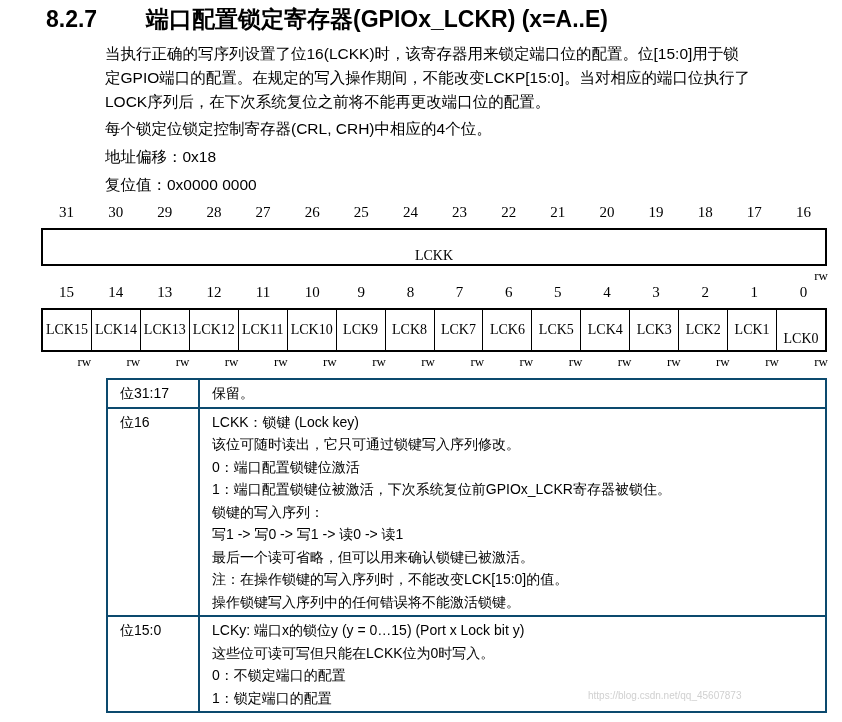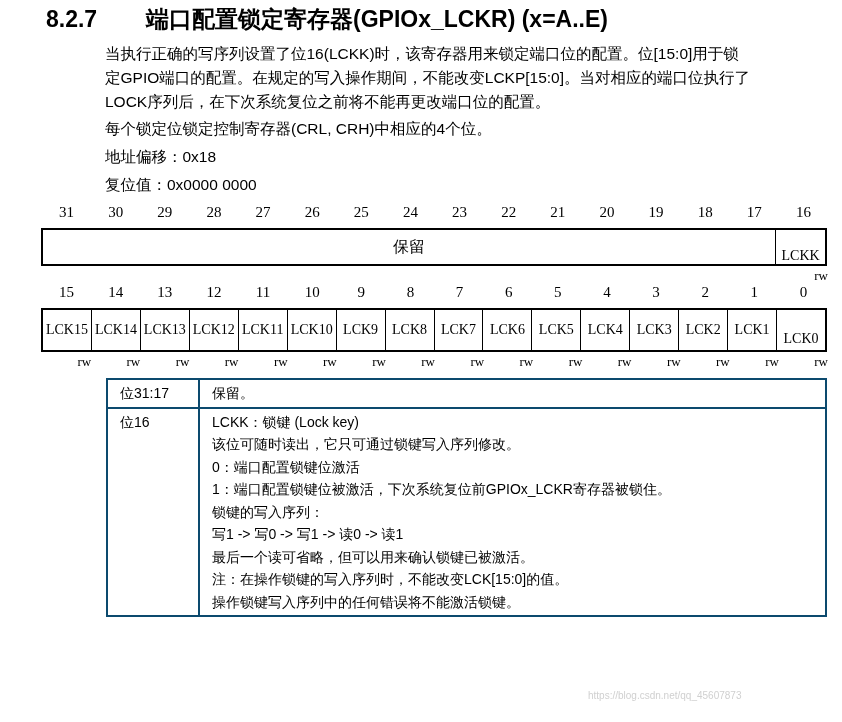--- a/index.html
+++ b/index.html
@@ -48,21 +48,20 @@
   <span class="bn">23</span>
   <span class="bn">22</span>
   <span class="bn">21</span>
   <span class="bn">20</span>
   <span class="bn">19</span>
   <span class="bn">18</span>
   <span class="bn">17</span>
   <span class="bn">16</span>
 </div>
 <div class="reg serif" style="top:228px;">
-  <div class="cell" style="flex:15; font-size:16px;">保留</div>
   <div class="cell" style="flex:1;">LCKK</div>
 </div>
 <div class="rwrow serif" style="top:268px;">
   <span class="rw" style="flex:15;"></span>
   <span class="rw" style="flex:1;">rw</span>
 </div>
 
 <div class="bitrow serif" style="top:284px;">
   <span class="bn">15</span>
   <span class="bn">14</span>
@@ -133,16 +132,25 @@
       <div>该位可随时读出，它只可通过锁键写入序列修改。</div>
       <div>0：端口配置锁键位激活</div>
       <div>1：端口配置锁键位被激活，下次系统复位前GPIOx_LCKR寄存器被锁住。</div>
       <div>锁键的写入序列：</div>
       <div>写1 -&gt; 写0 -&gt; 写1 -&gt; 读0 -&gt; 读1</div>
       <div>最后一个读可省略，但可以用来确认锁键已被激活。</div>
       <div>注：在操作锁键的写入序列时，不能改变LCK[15:0]的值。</div>
       <div>操作锁键写入序列中的任何错误将不能激活锁键。</div>
     </td>
   </tr>
+  <tr>
+    <td class="bits">位15:0</td>
+    <td>
+      <div>LCKy: 端口x的锁位y (y = 0…15) (Port x Lock bit y)</div>
+      <div>这些位可读可写但只能在LCKK位为0时写入。</div>
+      <div>0：不锁定端口的配置</div>
+      <div>1：锁定端口的配置</div>
+    </td>
+  </tr>
 </tbody>
   </table>
 
 <div class="watermark">https://blog.csdn.net/qq_45607873</div>
 
 </body></html>

